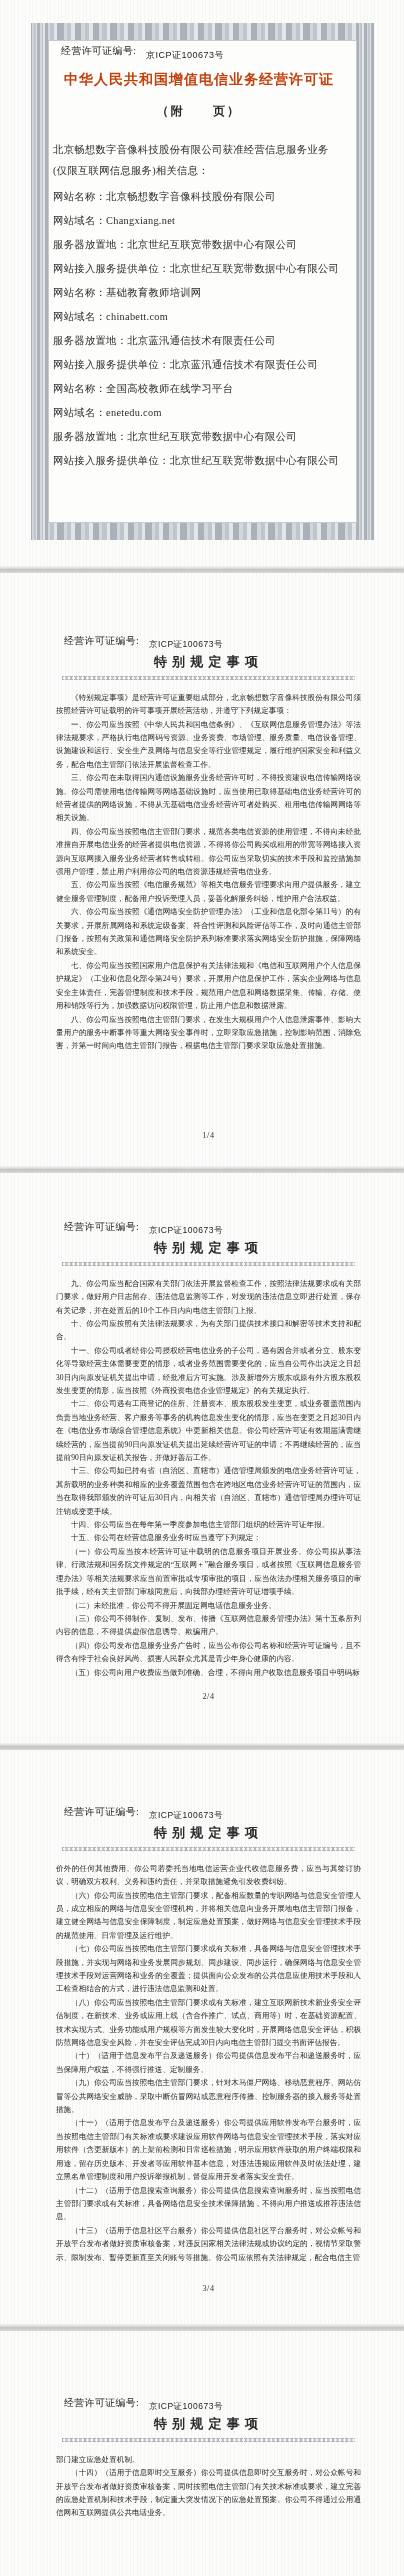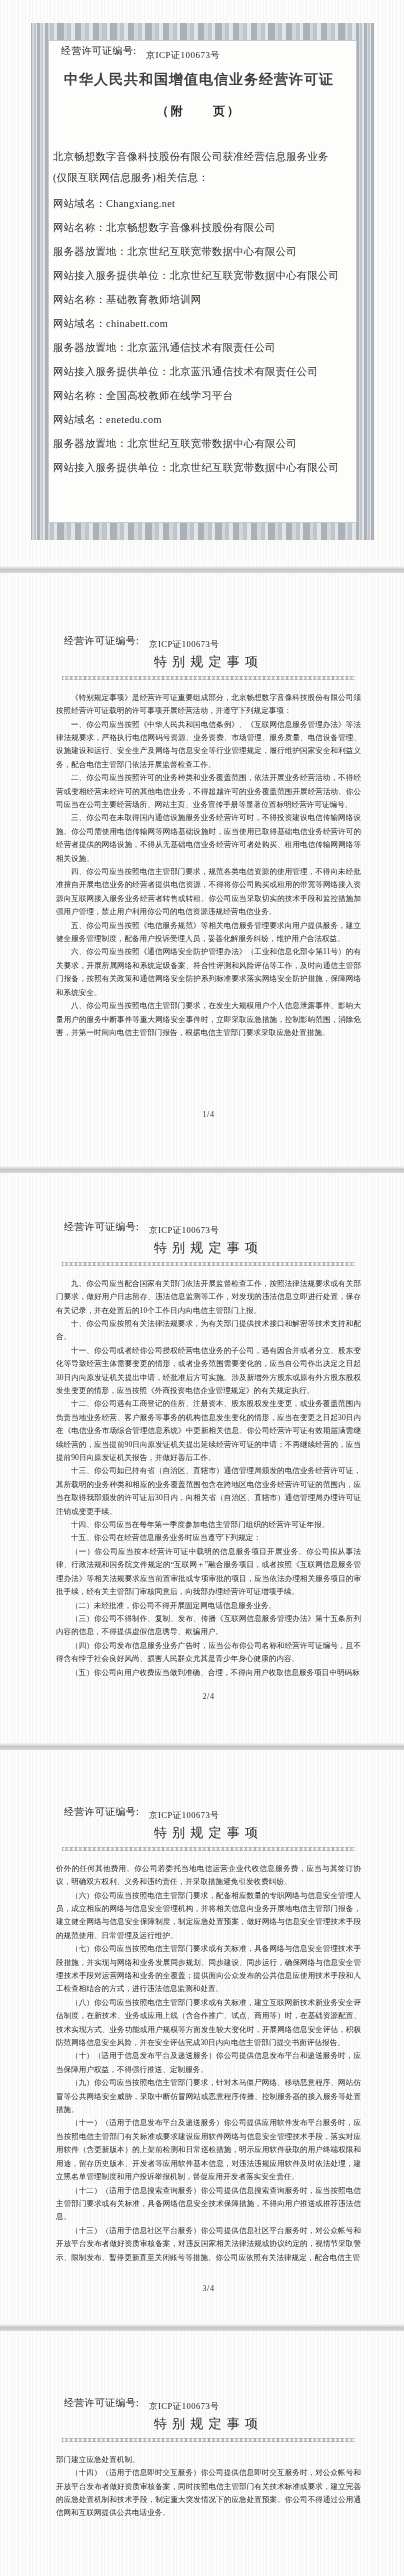--- a/index.html
+++ b/index.html
@@ -28,31 +28,31 @@
     background:#fdfdfc;
   }
   .cert-frame::after{
     content:""; position:absolute; inset:-1px;
     border:1px solid #c6cbd1; pointer-events:none;
   }
   .cert-inner{ padding:4.1px 11.3px 0 4.1px; }
   .cert-no-line{ font-size:9.8px; color:#222; }
   .cert-no-line .lbl{ letter-spacing:0.5px;margin-left:8px; }
   .cert-no-line .val{ position:relative; top:4.1px; margin-left:7.2px; font-size:9px;
-    font-family:Liberation Serif, serif; letter-spacing:0.5px;}
+    font-family:Liberation Sans, sans-serif; letter-spacing:0.5px;}
   .cert-title{
     margin:13.4px 0 0 0; text-align:center;
-    font-size:14px; font-weight:bold; letter-spacing:1px; color:#404040;
+    font-size:14px; font-weight:bold; letter-spacing:1px; color:#c2410c;
   }
   .cert-subtitle{
     margin-top:14px; text-align:center;
     font-size:12px; font-weight:bold; letter-spacing:2.1px;
   }
   .cert-intro{
-    margin:27px 0 0 0; width:281px;
+    margin:20px 0 0 0; width:281px;
     font-size:10.3px; line-height:20.6px; letter-spacing:0.3px;
   }
   #info-lines{ margin-top:3.1px; width:289px; }
   .info-line{ margin:0; font-size:10.3px; line-height:24px; letter-spacing:0.3px; }
   
   .divider{
     position:absolute; left:0; width:100%; height:5.7px;
     background:linear-gradient(#ededec, #c3c5c3 45%, #d8dad8);
     border-top:1px solid #e7f2ee;
   }
@@ -63,21 +63,21 @@
     box-sizing:border-box;
   }
   .rp1{top:592px;height:575px;padding-top:43px;}
   .rp2{top:1174px;height:571px;padding-top:47px;}
   .rp3{top:1751px;height:576px;padding-top:55px;}
   .rp4{top:2330px;height:544px;padding-top:67px;}
   .reg-page .cert-no-line{ font-size:9.8px; margin-bottom:5.2px;}
   .reg-page .cert-no-line .val{ top:2.6px; font-size:8.5px; }
   .reg-title{
     margin:2.1px 0 5.2px 0; text-align:center;
-    font-size:13px; font-weight:normal; letter-spacing:5.2px; color:#2a2a2a;
+    font-size:13px; font-weight:bold; letter-spacing:5.2px; color:#2a2a2a;
   }
   .zigzag{
     height:4.1px; width:96%; margin:0 auto 10.3px auto; opacity:.75;
     background-image:
       linear-gradient(135deg,#8f969e 25%,transparent 25%),
       linear-gradient(225deg,#8f969e 25%,transparent 25%),
       linear-gradient(315deg,#8f969e 25%,transparent 25%),
       linear-gradient(45deg,#8f969e 25%,transparent 25%);
     background-size:4.6px 4.1px;
   }
@@ -85,41 +85,41 @@
   .reg-par{
     margin:0; font-size:7.5px; line-height:13.4px;
     text-indent:2em; letter-spacing:0.1px; color:#242424;
   }
   .reg-par.noindent{ text-indent:0; }
   .page-num{
     position:absolute; left:0; width:100%; text-align:center;
     font-size:8.2px; color:#333; letter-spacing:0.5px;
     font-family:"Liberation Serif","DejaVu Serif",serif;
   }
-  .rp1 .page-num{top:518px}.rp2 .page-num{top:518px}
+  .rp1 .page-num{top:539px}.rp2 .page-num{top:518px}
   .rp3 .page-num{top:533px}
 </style>
 </head>
 <body>
 
 <div class="canvas">
 
   <section>
     <div class="cert-frame">
       <div class="cert-inner">
         <div class="cert-no-line">
           <span class="lbl">经营许可证编号:</span>
           <span class="val">京ICP证100673号</span>
         </div>
         <h1 class="cert-title">中华人民共和国增值电信业务经营许可证</h1>
         <div class="cert-subtitle">（附　　页）</div>
         <p class="cert-intro">北京畅想数字音像科技股份有限公司获准经营信息服务业务(仅限互联网信息服务)相关信息：</p>
         <div id="info-lines">
+            <p class="info-line">网站名称：北京畅想数字音像科技股份有限公司</p>
             <p class="info-line">网站域名：Changxiang.net</p>
-            <p class="info-line">网站名称：北京畅想数字音像科技股份有限公司</p>
             <p class="info-line">服务器放置地：北京世纪互联宽带数据中心有限公司</p>
             <p class="info-line">网站接入服务提供单位：北京世纪互联宽带数据中心有限公司</p>
             <p class="info-line">网站名称：基础教育教师培训网</p>
             <p class="info-line">网站域名：chinabett.com</p>
             <p class="info-line">服务器放置地：北京蓝汛通信技术有限责任公司</p>
             <p class="info-line">网站接入服务提供单位：北京蓝汛通信技术有限责任公司</p>
             <p class="info-line">网站名称：全国高校教师在线学习平台</p>
             <p class="info-line">网站域名：enetedu.com</p>
             <p class="info-line">服务器放置地：北京世纪互联宽带数据中心有限公司</p>
             <p class="info-line">网站接入服务提供单位：北京世纪互联宽带数据中心有限公司</p>
@@ -137,25 +137,25 @@
   <section class="reg-page rp1">
     <div class="cert-no-line">
       <span class="lbl">经营许可证编号:</span>
       <span class="val">京ICP证100673号</span>
     </div>
     <h2 class="reg-title">特别规定事项</h2>
     <div class="zigzag"></div>
     <div class="reg-body">
           <p class="reg-par">《特别规定事项》是经营许可证重要组成部分，北京畅想数字音像科技股份有限公司须按照经营许可证载明的许可事项开展经营活动，并遵守下列规定事项：</p>
           <p class="reg-par">一、你公司应当按照《中华人民共和国电信条例》、《互联网信息服务管理办法》等法律法规要求，严格执行电信网码号资源、业务资费、市场管理、服务质量、电信设备管理、设施建设和运行、安全生产及网络与信息安全等行业管理规定，履行维护国家安全和利益义务，配合电信主管部门依法开展监督检查工作。</p>
-          <p class="reg-par">二、你公司应当按照许可的业务种类和业务覆盖范围，依法开展业务经营活动，不得经营或变相经营未经许可的其他电信业务，不得超越许可的业务覆盖范围开展经营活动。你公司应当在公司主要经营场所、网站主页、业务宣传手册等显著位置标明经营许可证编号。</p>
           <p class="reg-par">三、你公司在未取得国内通信设施服务业务经营许可时，不得投资建设电信传输网络设施。你公司需使用电信传输网等网络基础设施时，应当使用已取得基础电信业务经营许可的经营者提供的网络设施，不得从无基础电信业务经营许可者处购买、租用电信传输网网络等相关设施。</p>
           <p class="reg-par">四、你公司应当按照电信主管部门要求，规范各类电信资源的使用管理，不得向未经批准擅自开展电信业务的经营者提供电信资源，不得将你公司购买或租用的带宽等网络接入资源向互联网接入服务业务经营者转售或转租。你公司应当采取切实的技术手段和监控措施加强用户管理，禁止用户利用你公司的电信资源违规经营电信业务。</p>
           <p class="reg-par">五、你公司应当按照《电信服务规范》等相关电信服务管理要求向用户提供服务，建立健全服务管理制度，配备用户投诉受理人员，妥善化解服务纠纷，维护用户合法权益。</p>
           <p class="reg-par">六、你公司应当按照《通信网络安全防护管理办法》（工业和信息化部令第11号）的有关要求，开展所属网络和系统定级备案、符合性评测和风险评估等工作，及时向通信主管部门报备，按照有关政策和通信网络安全防护系列标准要求落实网络安全防护措施，保障网络和系统安全。</p>
+          <p class="reg-par">七、你公司应当按照国家用户信息保护有关法律法规和《电信和互联网用户个人信息保护规定》（工业和信息化部令第24号）要求，开展用户信息保护工作，落实企业网络与信息安全主体责任，完善管理制度和技术手段，规范用户信息和网络数据采集、传输、存储、使用和销毁等行为，加强数据访问权限管理，防止用户信息和数据泄露。</p>
           <p class="reg-par">八、你公司应当按照电信主管部门要求，在发生大规模用户个人信息泄露事件、影响大量用户的服务中断事件等重大网络安全事件时，立即采取应急措施，控制影响范围，消除危害，并第一时间向电信主管部门报告，根据电信主管部门要求采取应急处置措施。</p>
         </div>
     <div class="page-num">1/4</div>
   </section>
 
   <section class="reg-page rp2">
     <div class="cert-no-line">
       <span class="lbl">经营许可证编号:</span>
       <span class="val">京ICP证100673号</span>
     </div>

